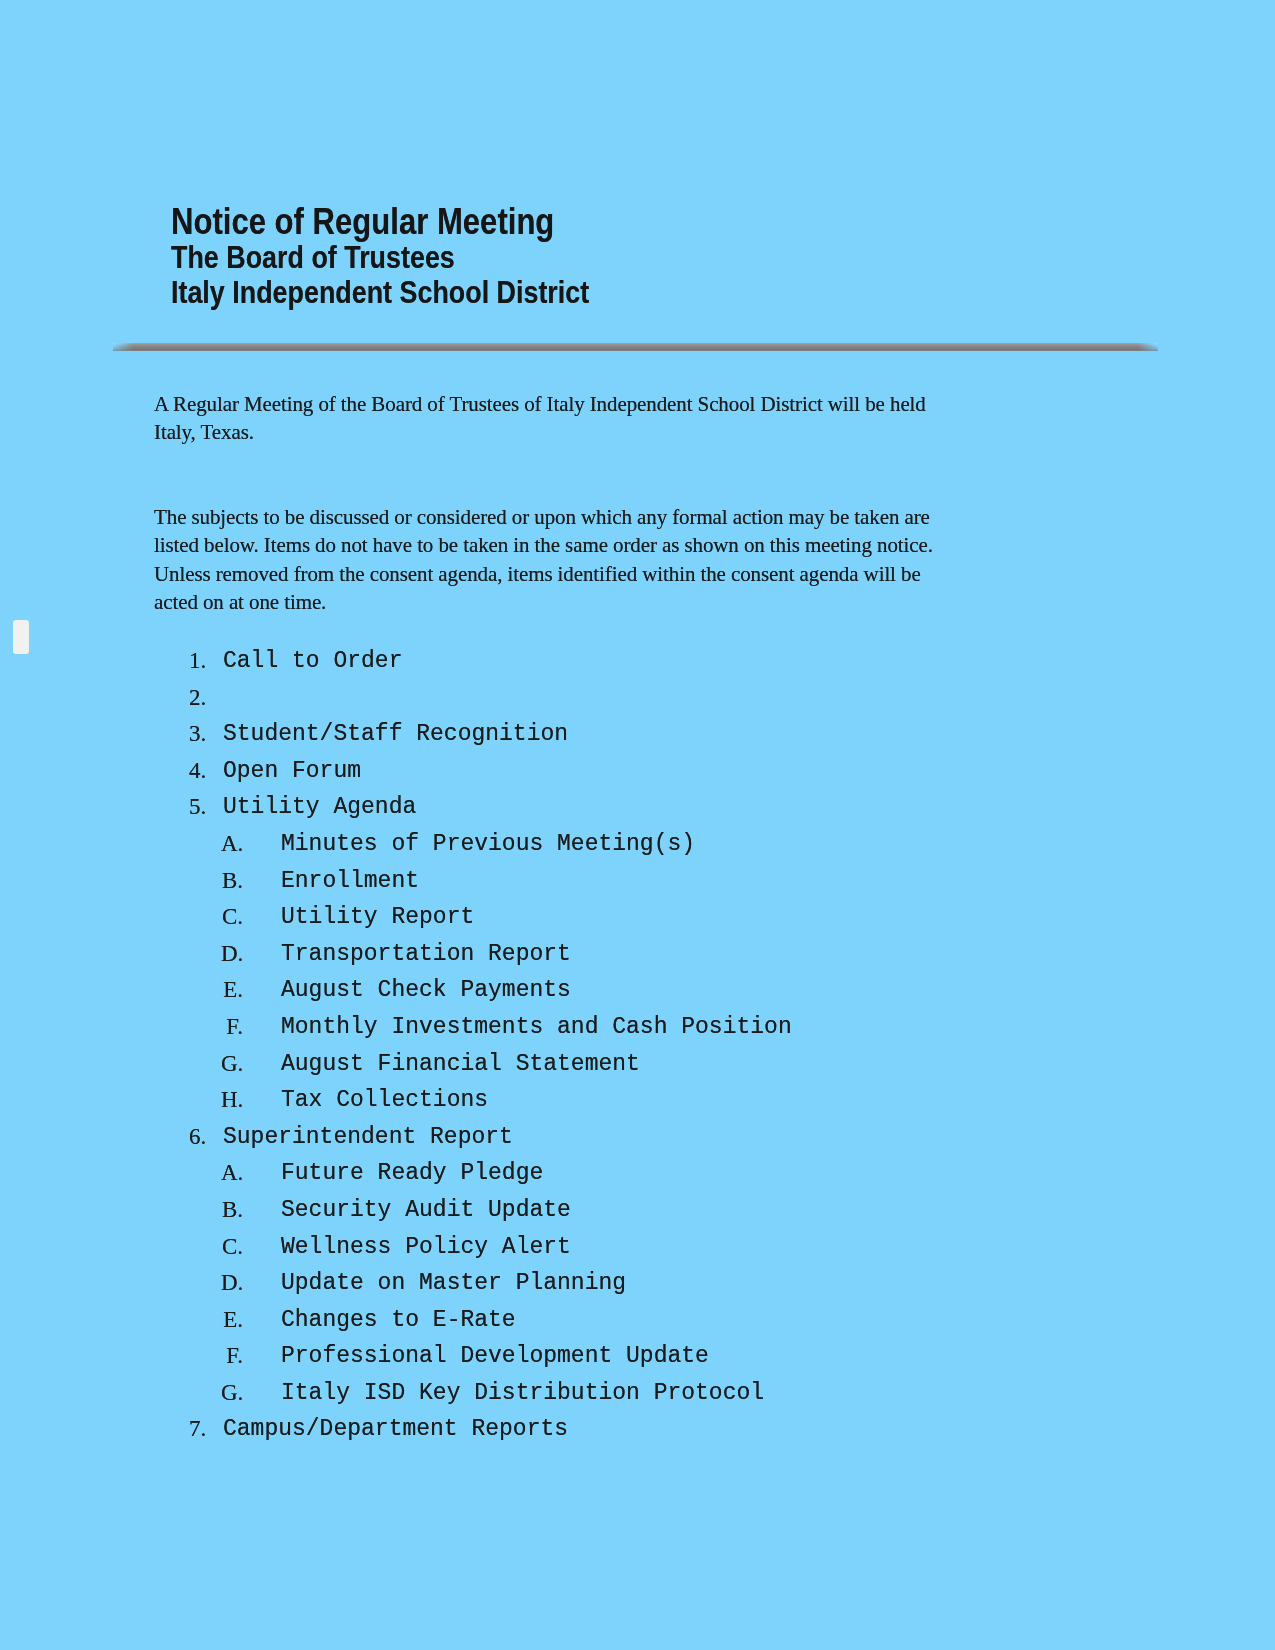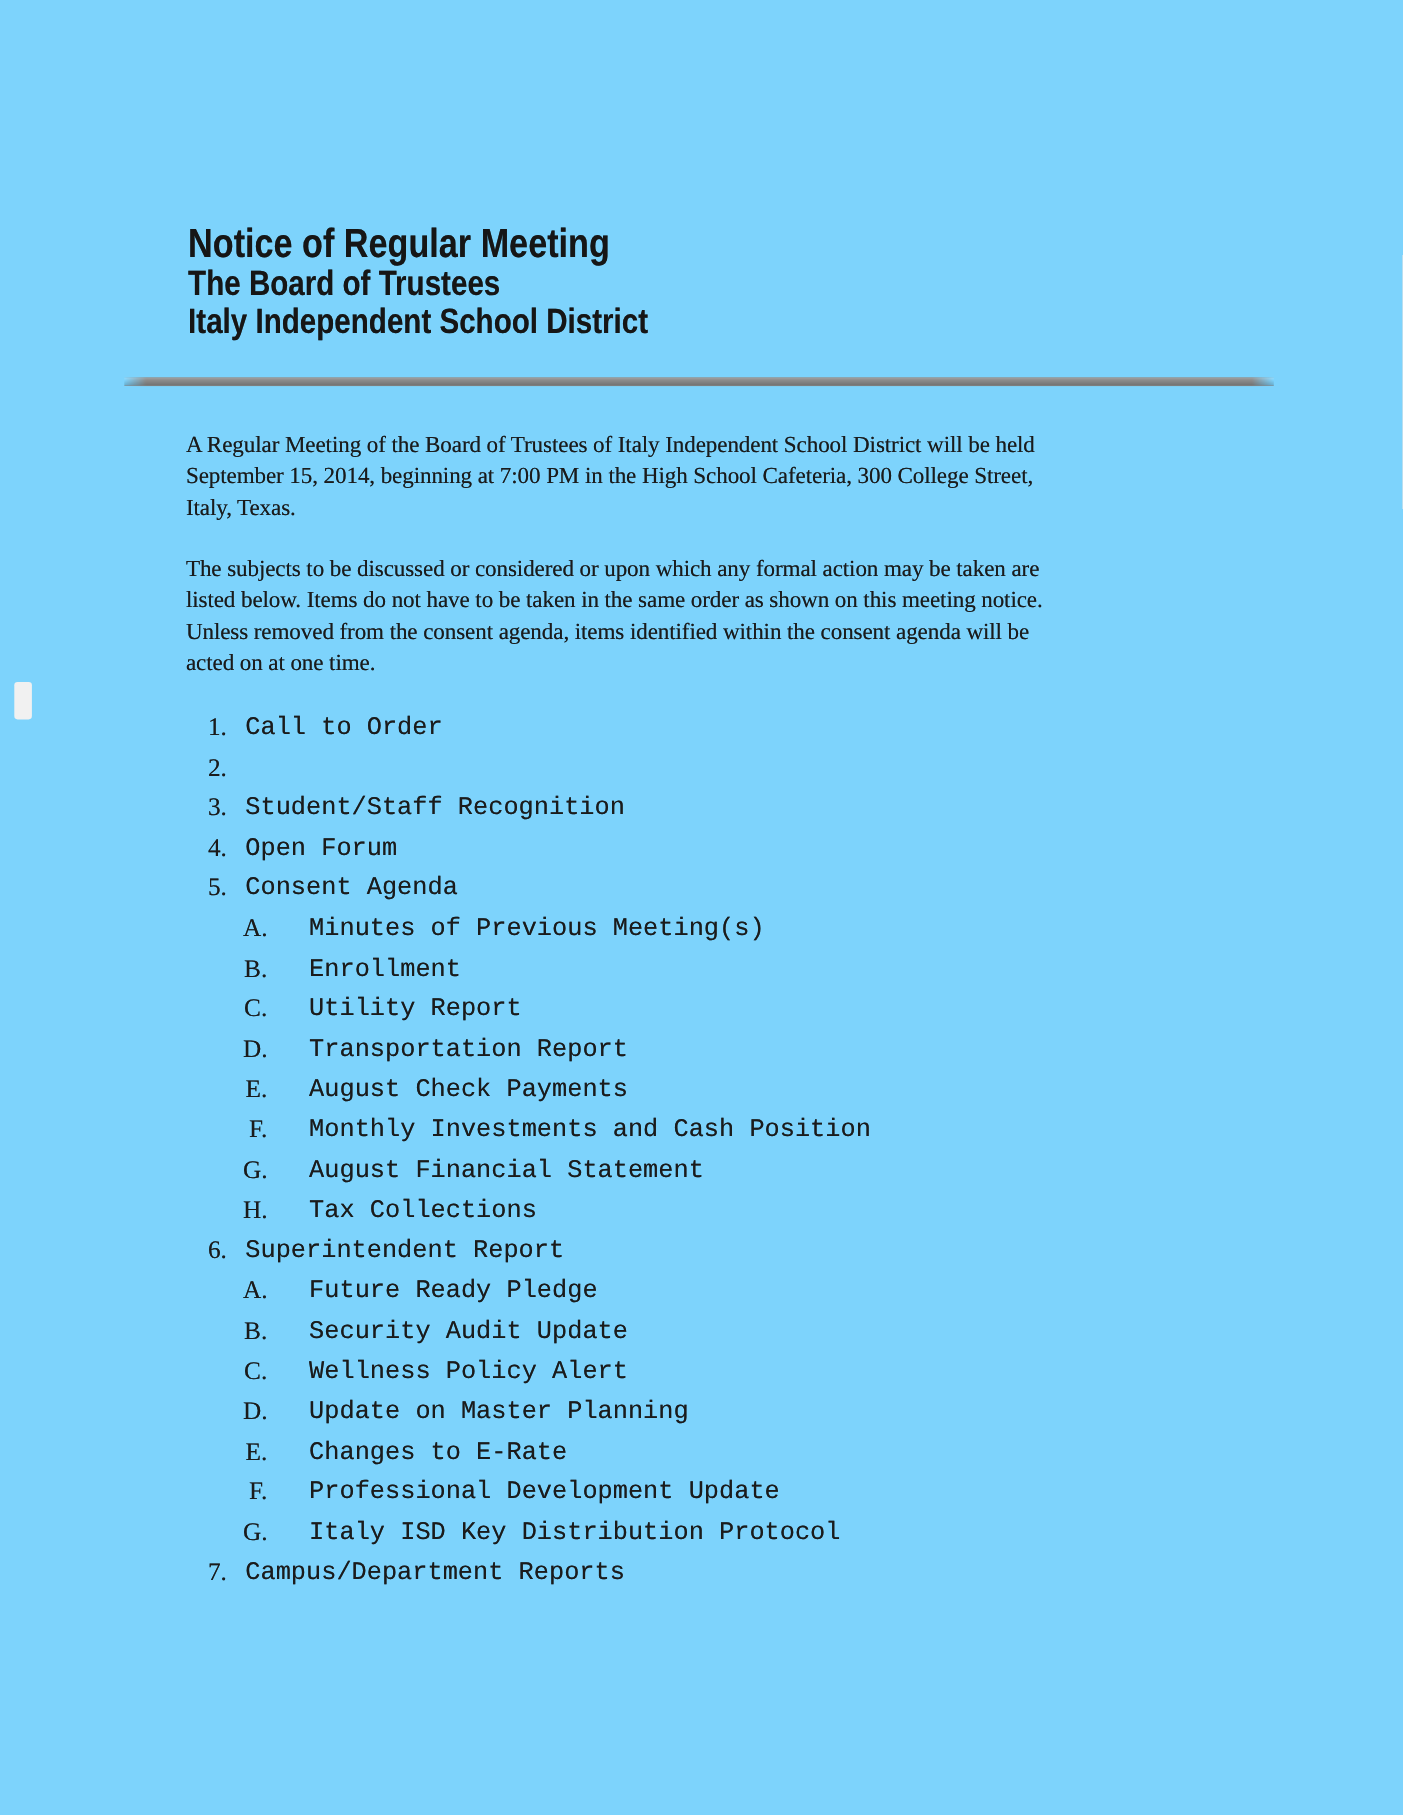--- a/index.html
+++ b/index.html
@@ -27,21 +27,21 @@
   }
   .divider {
     position:absolute; left:113px; top:343px; width:1045px; height:7px;
     background:
       linear-gradient(180deg, rgba(255,255,255,.22) 0%, rgba(0,0,0,0) 40%, rgba(0,0,0,.16) 100%),
       linear-gradient(90deg, rgba(138,138,138,0) 0px, #8a8a8a 20px, #8a8a8a 1025px, rgba(138,138,138,0) 100%);
     border-bottom:1px solid rgba(85,85,85,.45);
   }
   
   .para {
-    position:absolute; left:169px; width:900px;
+    position:absolute; left:154px; width:900px;
     font-size:21px; line-height:28.4px; letter-spacing:-0.1px;
     text-shadow:0 0 .5px rgba(0,0,0,.6);
   }
   .para-1 { top:390px; }
   .para-2 { top:503px; }
   .para div { white-space:nowrap; }
   
   .agenda {
     position:absolute; left:189px; top:643px; width:820px;
     font-size:23px; line-height:36.6px;
@@ -69,21 +69,20 @@
 
   <div class="doc-subtitle">
     <div>The Board of Trustees</div>
     <div>Italy Independent School District</div>
   </div>
 
   <div class="divider"></div>
 
   <div class="para para-1">
     <div>A Regular Meeting of the Board of Trustees of Italy Independent School District will be held</div>
-    <div>September 15, 2014, beginning at 7:00 PM in the High School Cafeteria, 300 College Street,</div>
     <div>Italy, Texas.</div>
   </div>
 
   <div class="para para-2">
     <div>The subjects to be discussed or considered or upon which any formal action may be taken are</div>
     <div>listed below. Items do not have to be taken in the same order as shown on this meeting notice.</div>
     <div>Unless removed from the consent agenda, items identified within the consent agenda will be</div>
     <div>acted on at one time.</div>
   </div>
 
@@ -98,21 +97,21 @@
     <div class="row num">
       <span class="mk">3.</span>
       <span class="tx">Student/Staff Recognition</span>
     </div>
     <div class="row num">
       <span class="mk">4.</span>
       <span class="tx">Open Forum</span>
     </div>
     <div class="row num">
       <span class="mk">5.</span>
-      <span class="tx">Consent Agenda</span>
+      <span class="tx">Utility Agenda</span>
     </div>
     <div class="row sub">
       <span class="mk">A.</span>
       <span class="tx">Minutes of Previous Meeting(s)</span>
     </div>
     <div class="row sub">
       <span class="mk">B.</span>
       <span class="tx">Enrollment</span>
     </div>
     <div class="row sub">

